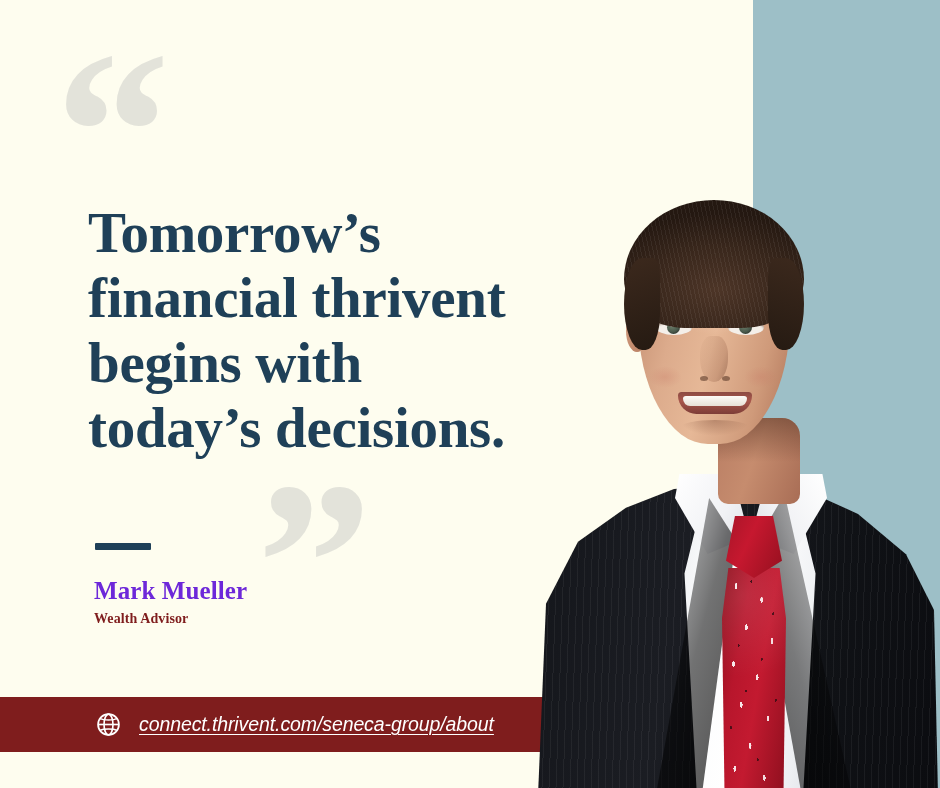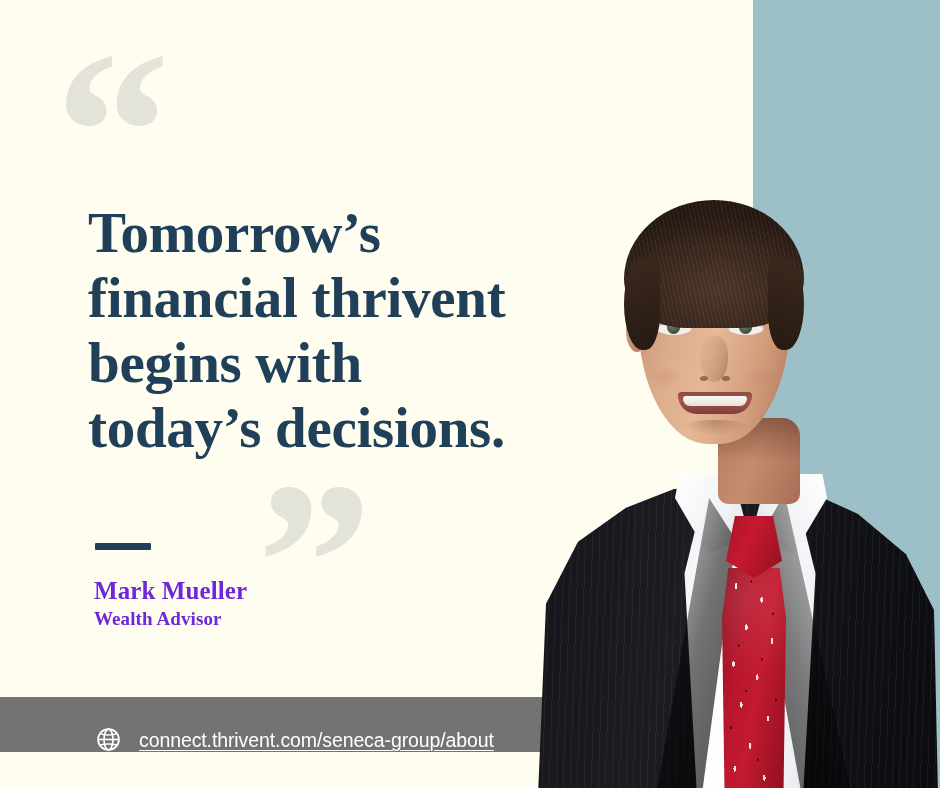--- a/index.html
+++ b/index.html
@@ -82,34 +82,35 @@
     font-family:"Liberation Serif", serif;
     font-weight:700;
     font-size:25px;
     line-height:30px;
     color:#6d28d9;
     letter-spacing:0.1px;
   }
   .attrib-role{
     font-family:"Liberation Serif", serif;
     font-weight:700;
-    font-size:19px;
+    font-size:14px;
     line-height:26px;
-    color:#6d28d9;
+    color:#7f1d1d;
     letter-spacing:0.1px;
   }
 
   
   .url-band{
     position:absolute;
     left:0; top:697px;
     width:558px; height:55px;
-    background:#737373;
+    background:#7f1d1d;
     display:flex;
-    align-items:flex-end;
+    align-items:center;
+    font-style:italic;
   }
   .globe-icon{
     margin-left:96px;
     width:25px; height:25px;
     flex:0 0 auto;
     display:block;
   }
   .url-text{
     margin-left:18px;
     font-family:"Liberation Sans", sans-serif;

